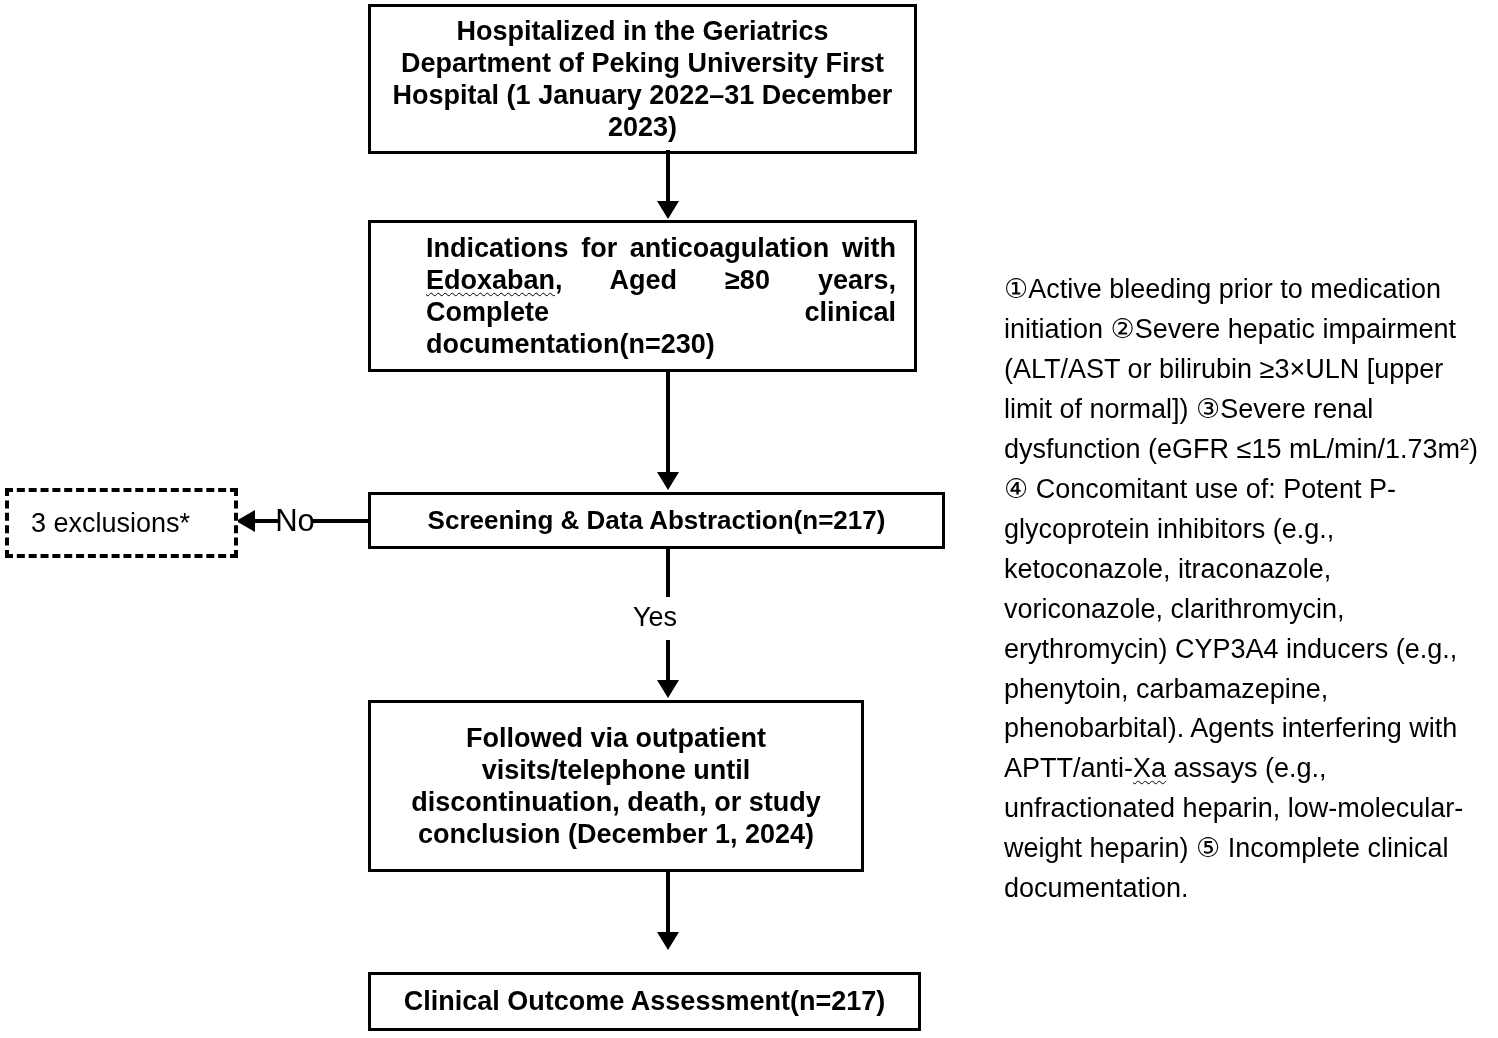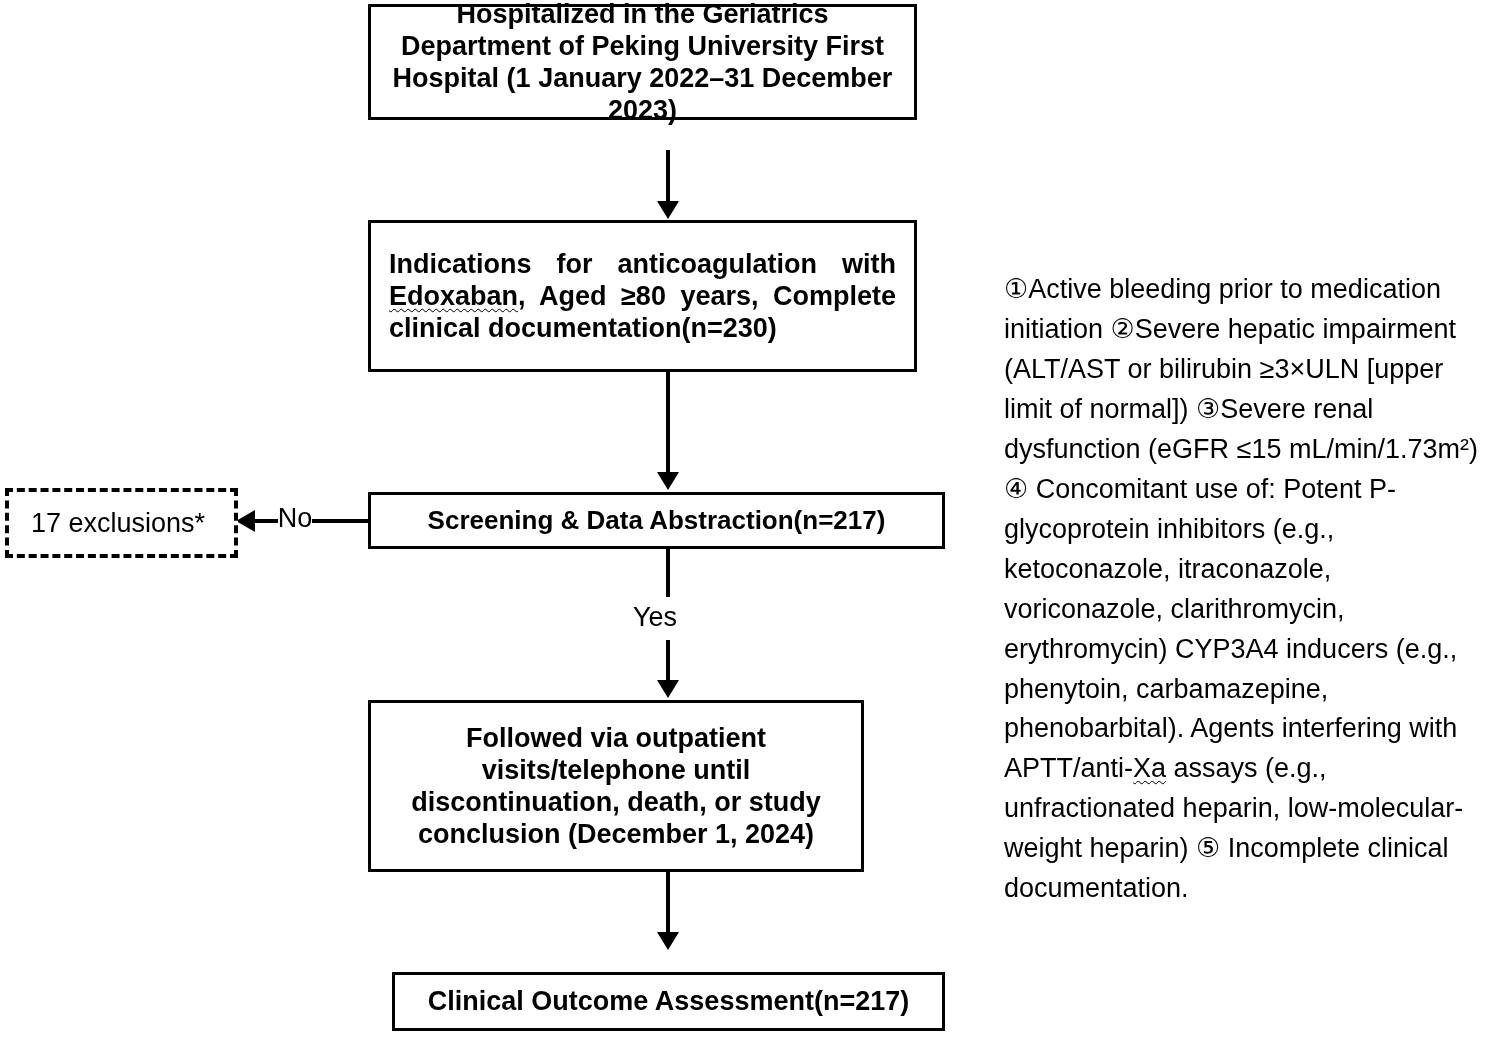--- a/index.html
+++ b/index.html
@@ -40,48 +40,48 @@
     display: flex;
     align-items: center;
     justify-content: flex-start;
     text-align: left;
     font-weight: normal;
     color: #000000;
   }
 
   
   #box-hospitalized {
-    left: 368px; top: 4px; width: 549px; height: 116px;
+    left: 368px; top: 4px; width: 549px; height: 150px;
     font-size: 27px;
   }
   
   #box-indications {
     left: 368px; top: 220px; width: 549px; height: 152px;
     font-size: 27px;
   }
   #box-indications .inner {
     text-align: justify;
     text-align-last: left;
     padding: 0 18px;
+    margin-left: 37px;
   }
   
   #box-screening {
     left: 368px; top: 492px; width: 577px; height: 57px;
     font-size: 26px;
   }
   
   #box-followed {
     left: 368px; top: 700px; width: 496px; height: 172px;
     font-size: 27px;
   }
   
   #box-outcome {
     left: 368px; top: 972px; width: 553px; height: 59px;
     font-size: 27px;
-    margin-left: 24px;
   }
   
   #box-exclusions {
     left: 5px; top: 488px; width: 233px; height: 70px;
     font-size: 27px;
   }
   #box-exclusions .inner { padding-left: 22px; }
 
   
   .squiggle {
@@ -129,21 +129,21 @@
   #conn3-line-bottom { left: 666px; top: 640px; height: 42px; }
   #conn3-head { left: 657px; top: 680px; }
   
   #conn4-line { left: 666px; top: 872px; height: 62px; }
   #conn4-head { left: 657px; top: 932px; }
 
   
   #conn-no-seg-right { left: 312px; top: 519px; width: 58px; }
   #no-label {
     left: 272px; top: 503px; width: 46px;
-    text-align: center; font-size: 27px; color: #000000;
+    text-align: center; font-size: 31px; color: #000000;
   }
   #conn-no-seg-left { left: 254px; top: 519px; width: 24px; }
   #conn-no-head { left: 236px; top: 510px; }
 
   
   #criteria-col {
     left: 1004px; top: 270px; width: 488px;
     font-size: 27px;
     line-height: 1.48;
     color: #000000;
@@ -171,21 +171,21 @@
 <div class="abs node" id="box-screening">
   <div class="inner">Screening &amp; Data Abstraction(n=217)</div>
 </div>
 
 <div class="abs hline" id="conn-no-seg-right"></div>
 <div class="abs" id="no-label">No</div>
 <div class="abs hline" id="conn-no-seg-left"></div>
 <div class="abs arrow-left" id="conn-no-head"></div>
 
 <div class="abs node-dashed" id="box-exclusions">
-  <div class="inner">17 exclusions*</div>
+  <div class="inner">3 exclusions*</div>
 </div>
 
 <div class="abs vline" id="conn3-line-top"></div>
 <div class="abs" id="yes-label">Yes</div>
 <div class="abs vline" id="conn3-line-bottom"></div>
 <div class="abs arrow-down" id="conn3-head"></div>
 
 <div class="abs node" id="box-followed">
   <div class="inner">Followed via outpatient visits/telephone until discontinuation, death, or study conclusion (December 1, 2024)</div>
 </div>

